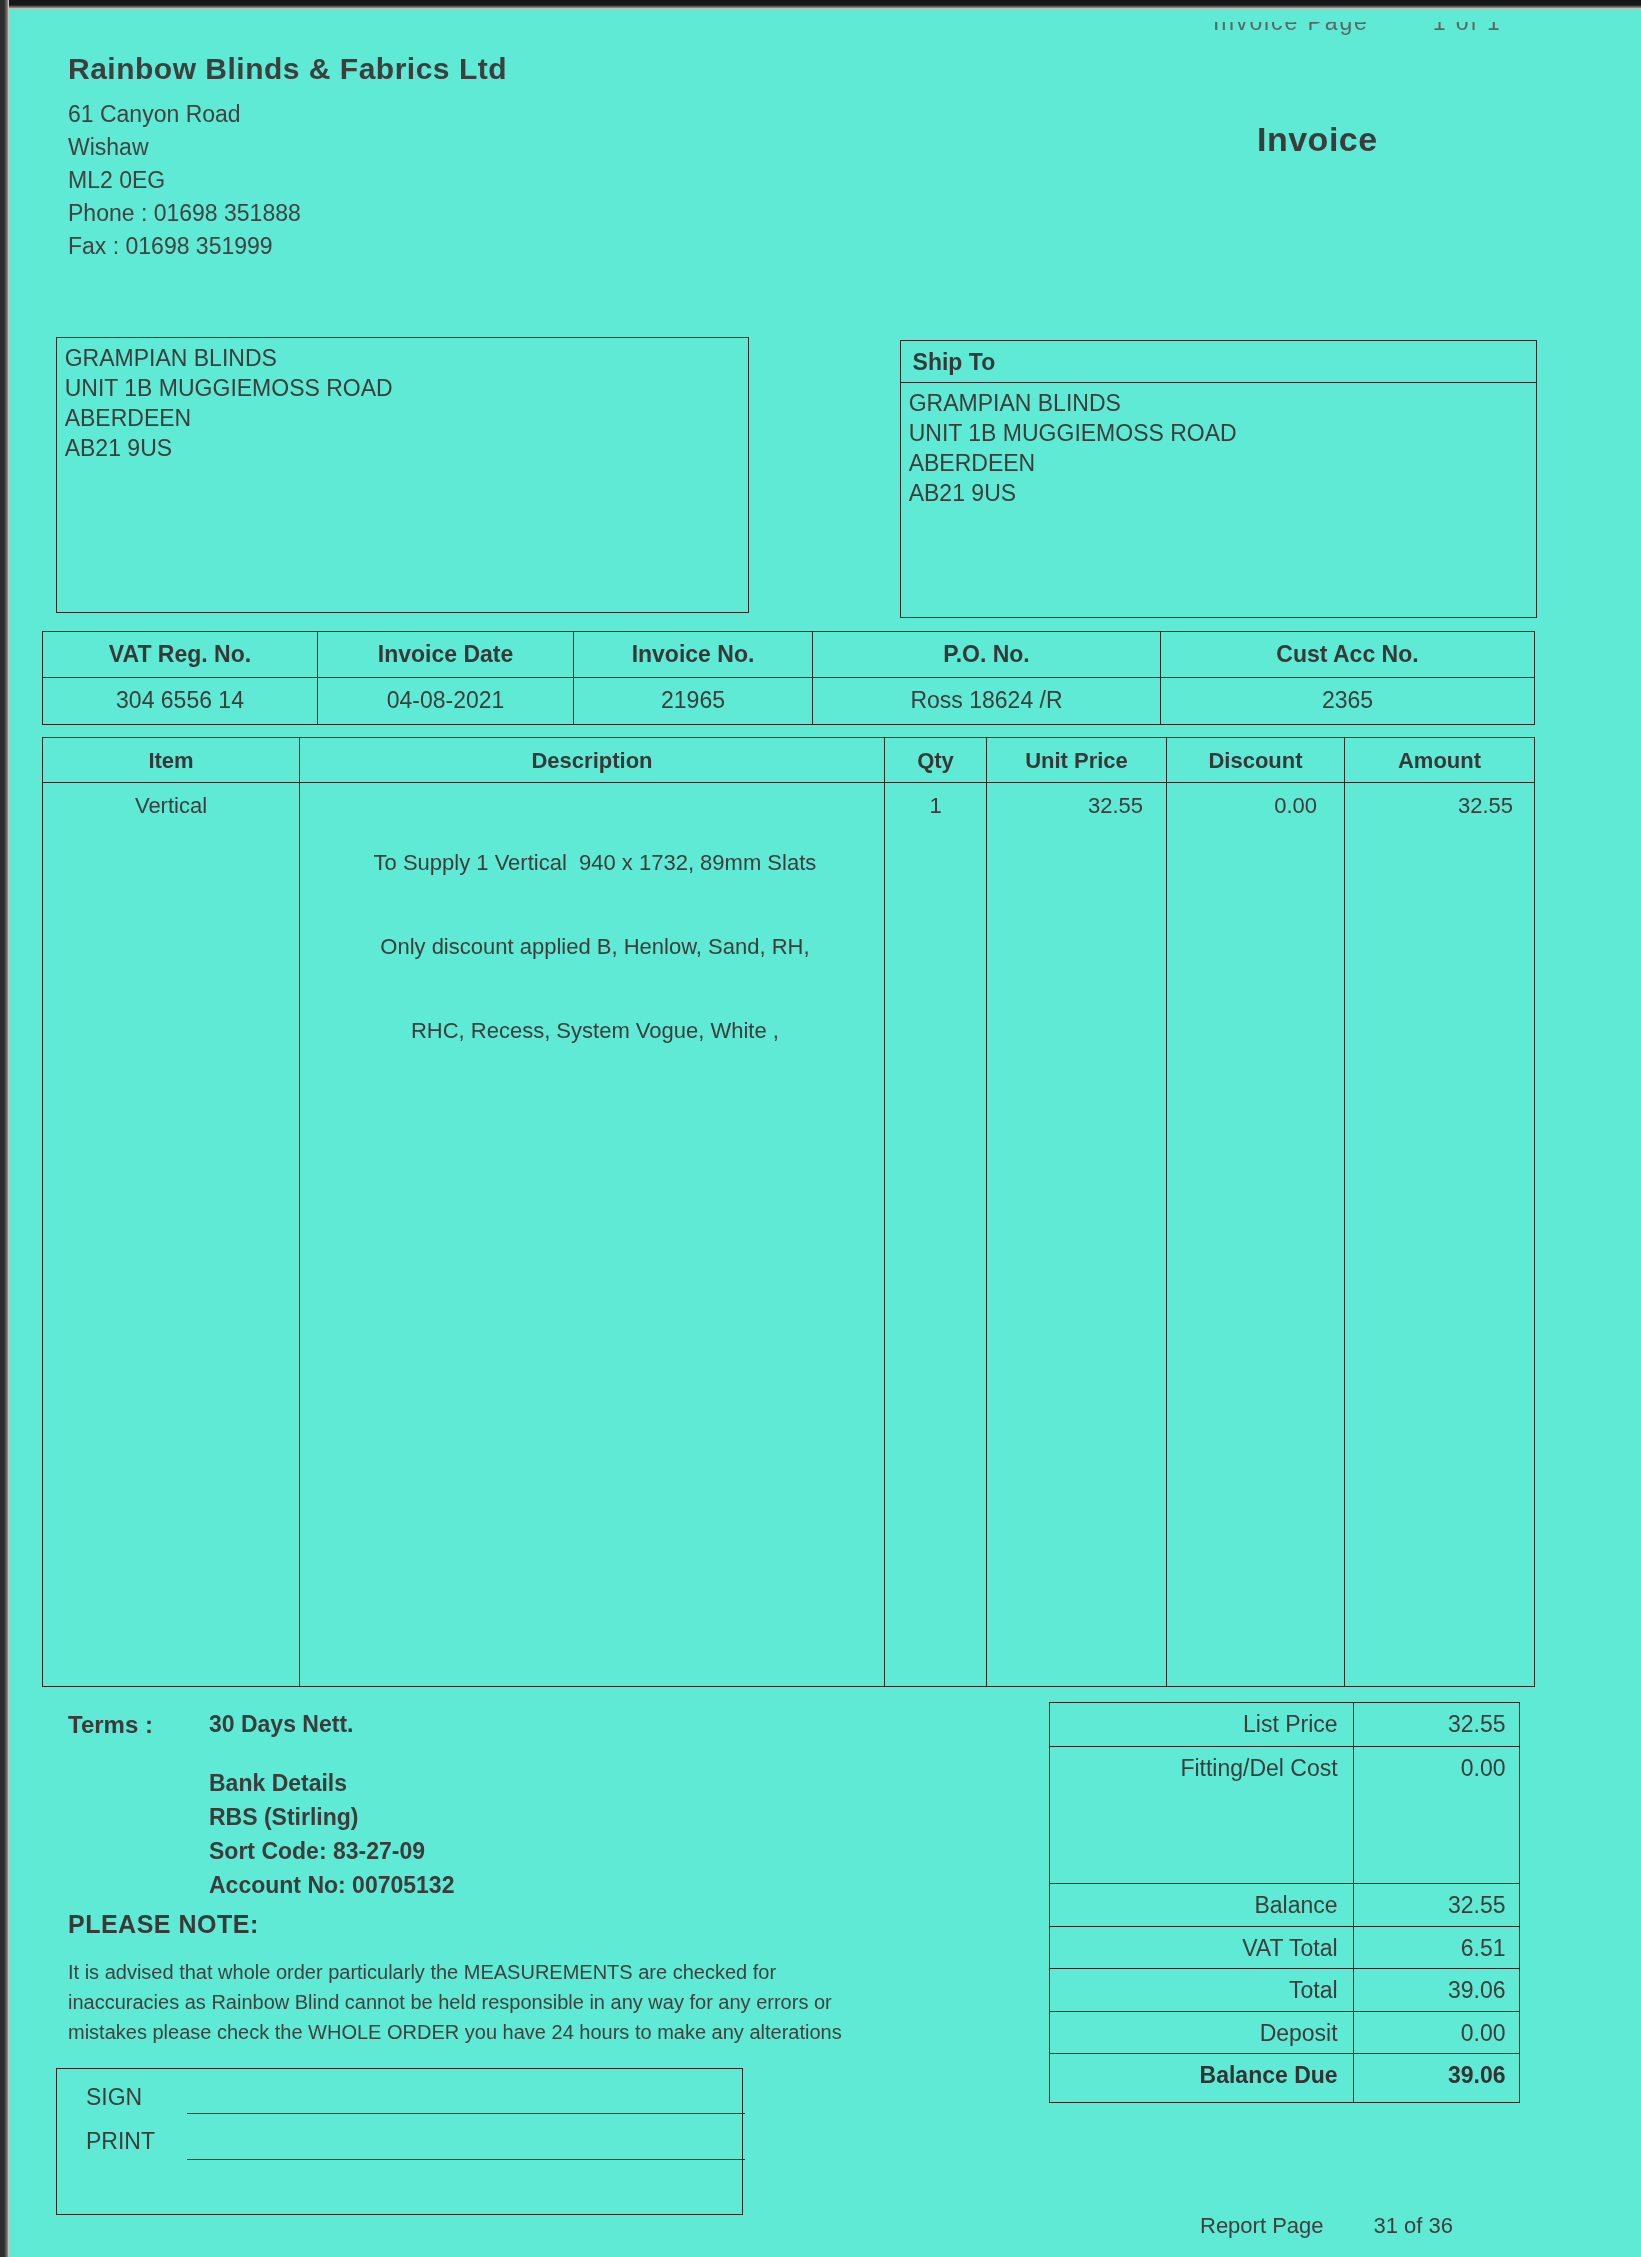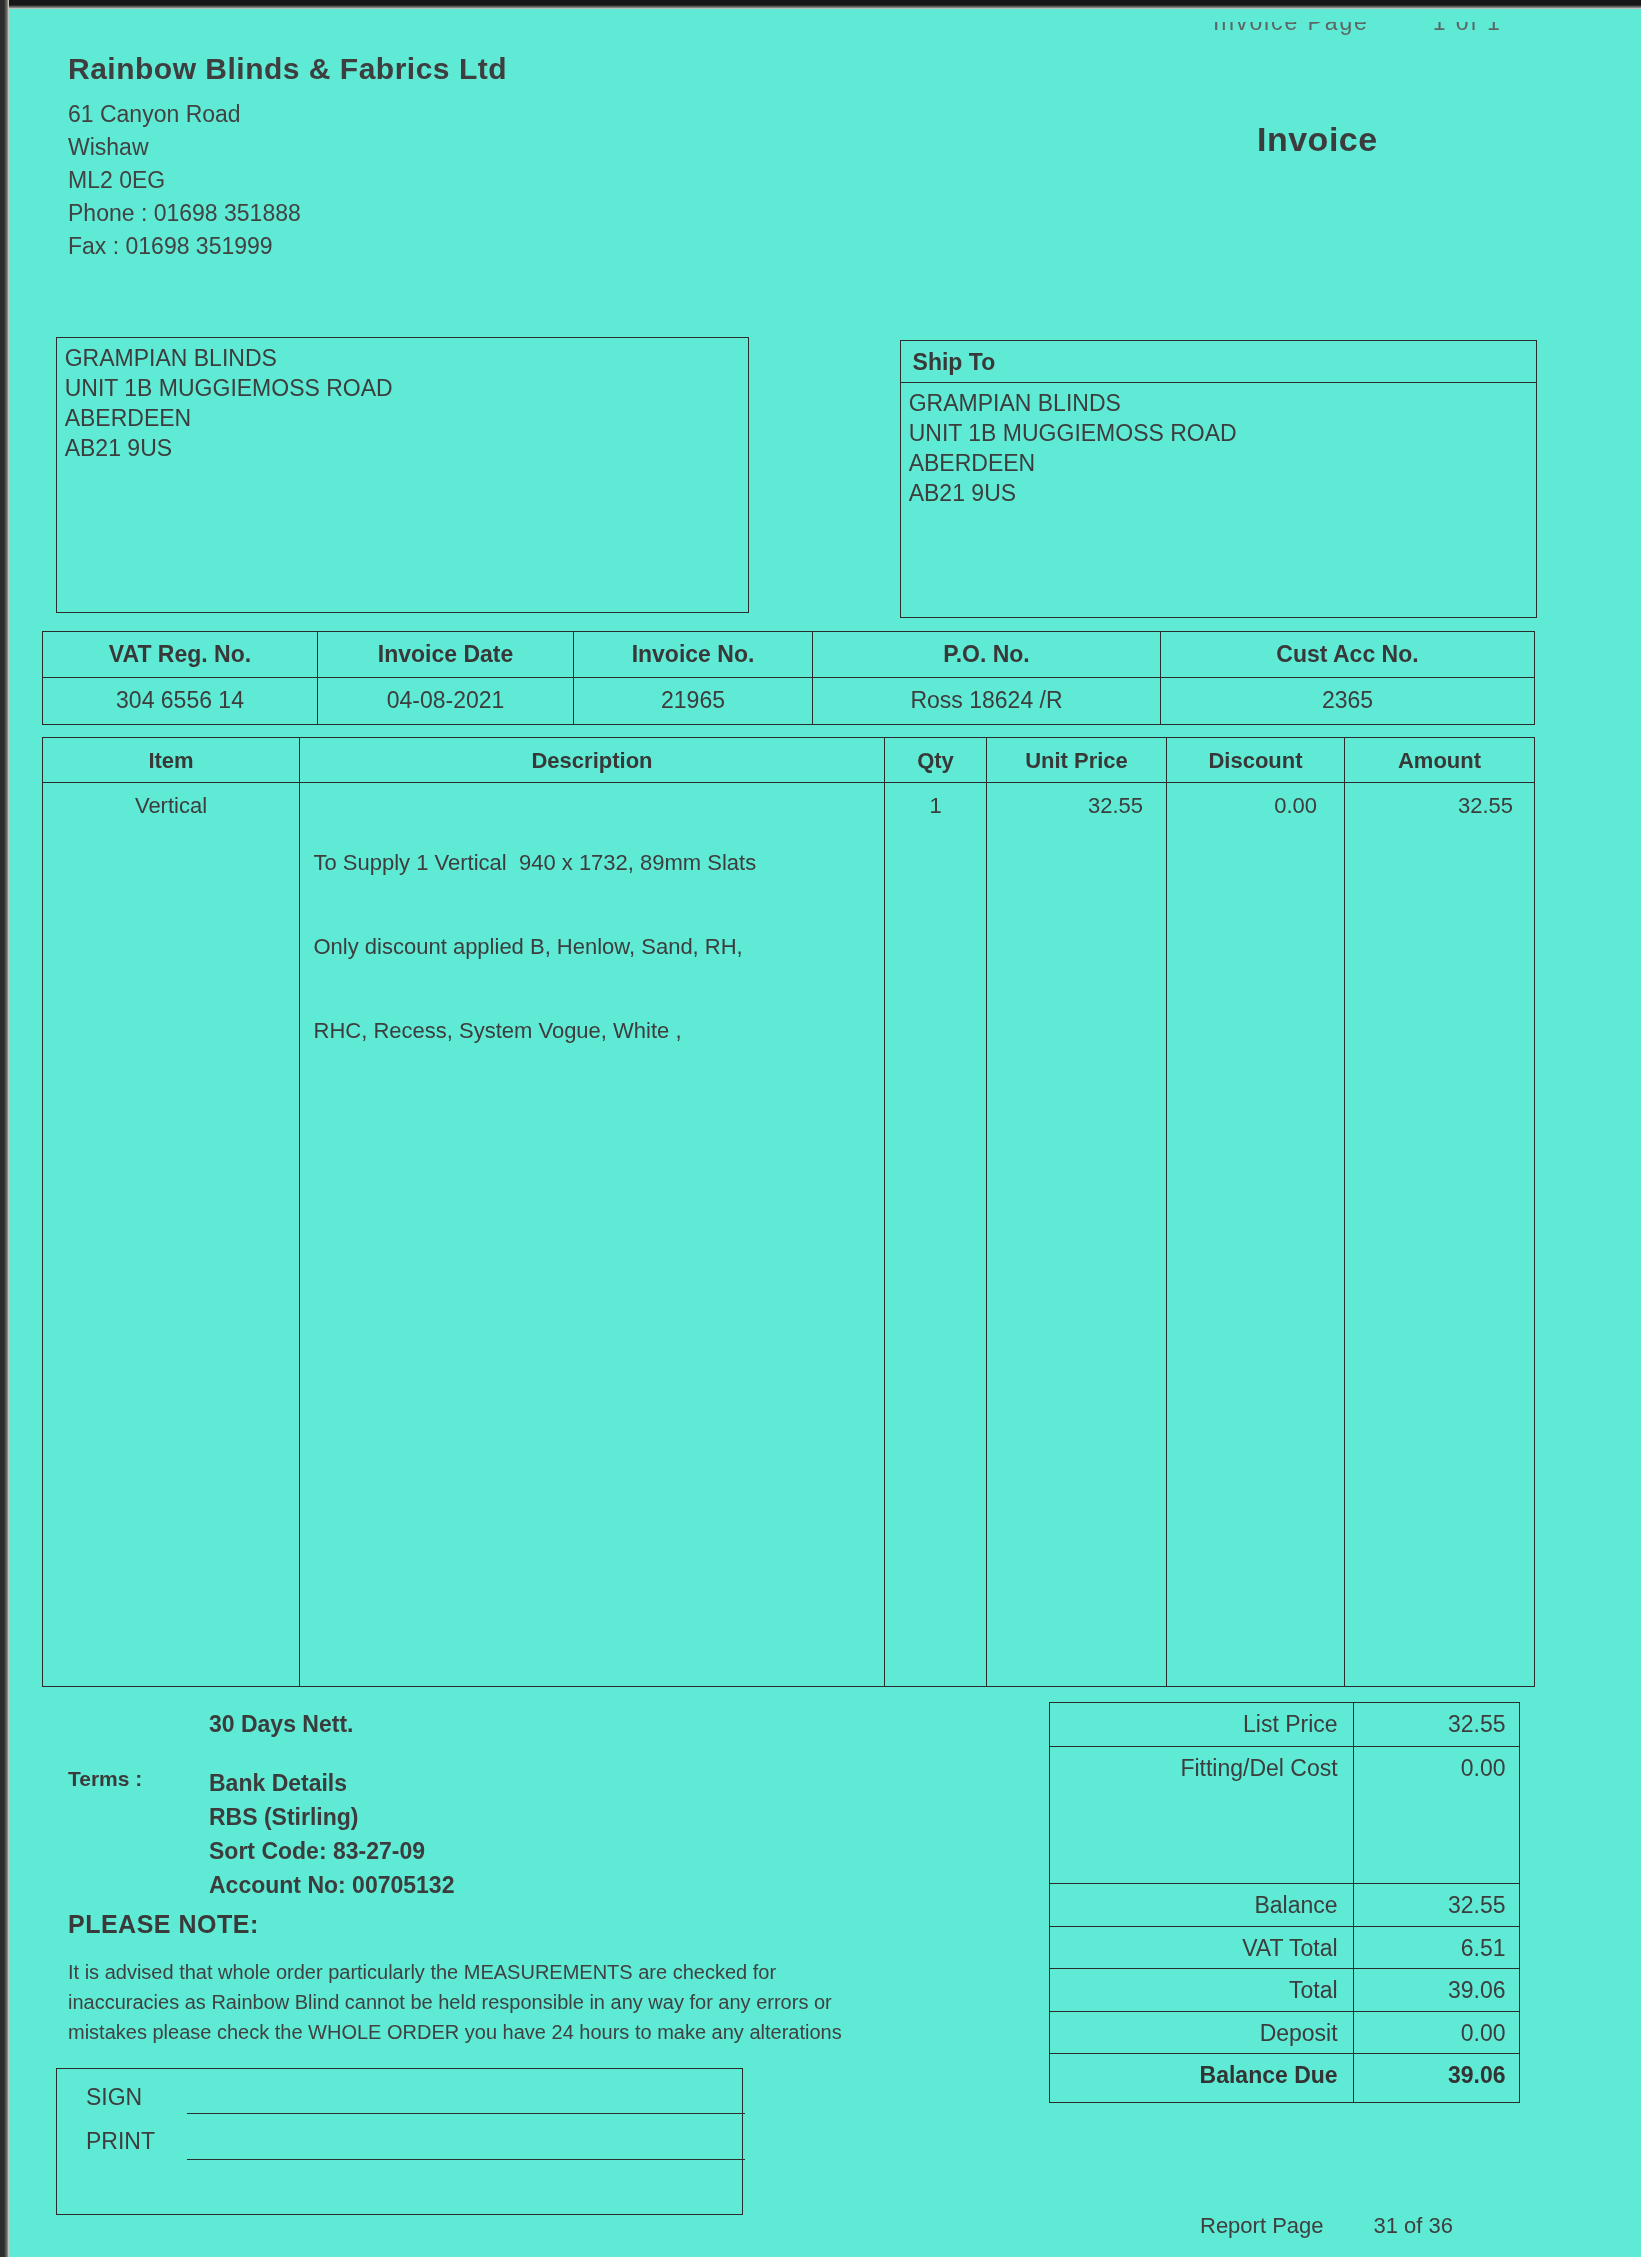--- a/index.html
+++ b/index.html
@@ -43,32 +43,32 @@
     grid-template-columns:275px 256px 239px 348px 1fr; }
   .meta-cell { text-align:center; font-size:23px; padding:8.7px 3.9px 9.7px; color:#3d3d3d; }
   .meta-cell.head { font-weight:bold; border-bottom:1.9px solid #2b2b2b; color:#383838; }
   .meta-cell.brd { border-right:1.9px solid #2b2b2b; }
 
   
   .items-table { position:absolute; left:42px; top:737px; width:1493px; height:950px;
     border:1.9px solid #2b2b2b; display:grid;
     grid-template-columns:257px 585px 102px 180px 178px 1fr;
     grid-template-rows:45px 1fr; }
-  .i-cell { font-size:22px; color:#3d3d3d; }
+  .i-cell { font-size:22px; color:#3d3d3d;text-align:center; }
   .i-cell.brd { border-right:1.9px solid #2b2b2b; }
   .i-head { font-weight:bold; text-align:center; padding-top:9.7px; border-bottom:1.9px solid #2b2b2b; color:#383838; }
   .c-item { text-align:center; padding-top:9.7px; }
   .c-desc { padding:9.7px 7.7px 0 13.5px; line-height:28px; white-space:pre-wrap; }
   .c-qty  { text-align:center; padding-top:9.7px; }
   .c-unit { text-align:right; padding:9.7px 23px 0 0; }
   .c-disc { text-align:right; padding:9.7px 27px 0 0; }
   .c-amt  { text-align:right; padding:9.7px 21px 0 0; }
 
   
-  .terms-label { position:absolute; left:68px;  top:1767px; font-size:21px; font-weight:bold; }
+  .terms-label { position:absolute; left:68px;  top:1711px; font-size:24px; font-weight:bold; }
   .terms-value { position:absolute; left:209px; top:1711px; font-size:23px; font-weight:bold; }
   .bank { position:absolute; left:209px; top:1766px; font-size:23px; font-weight:bold; line-height:34px; color:#3c3c3c; }
 
   
   .note-head { position:absolute; left:68px; top:1910px; font-size:25px; font-weight:bold; letter-spacing:0.5px; color:#3a3a3a; }
   .note-body { position:absolute; left:68px; top:1957px; font-size:20px; line-height:30px; color:#414141; white-space:nowrap; }
 
   
   .totals { position:absolute; left:1049px; top:1702px; width:471px; border:1.9px solid #2b2b2b; background:transparent; }
   .t-row { display:flex; border-bottom:1.9px solid #2b2b2b; }

